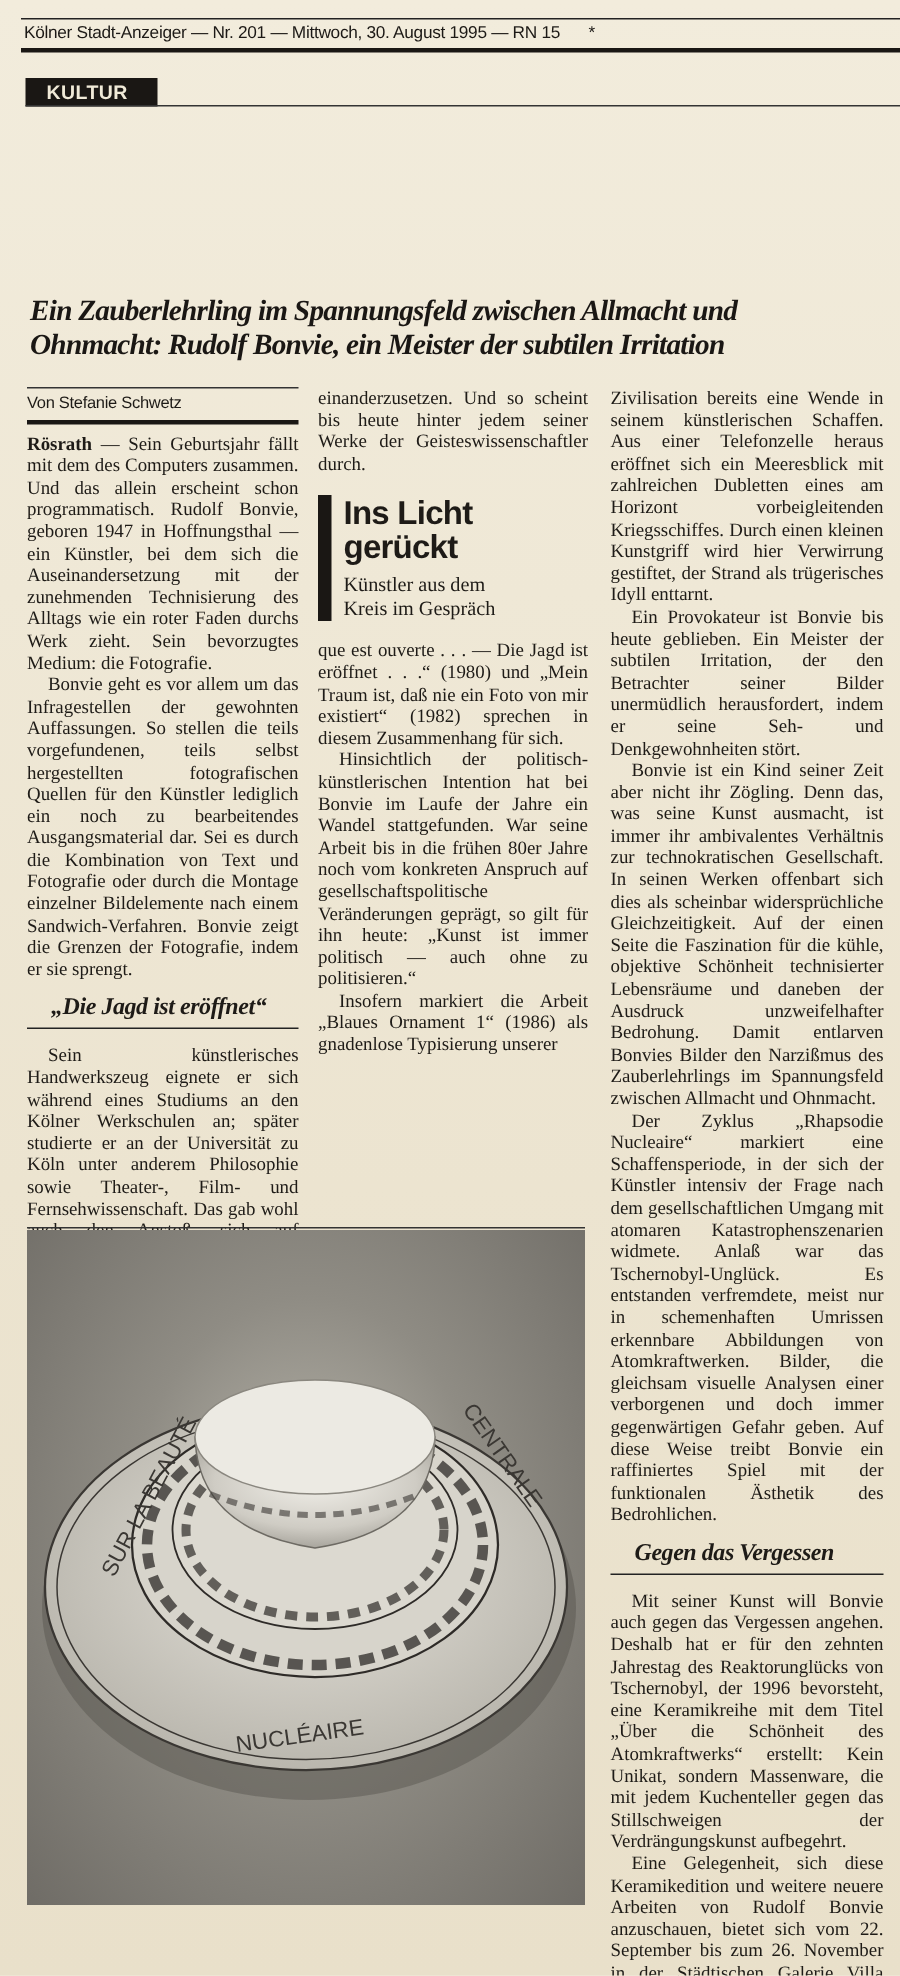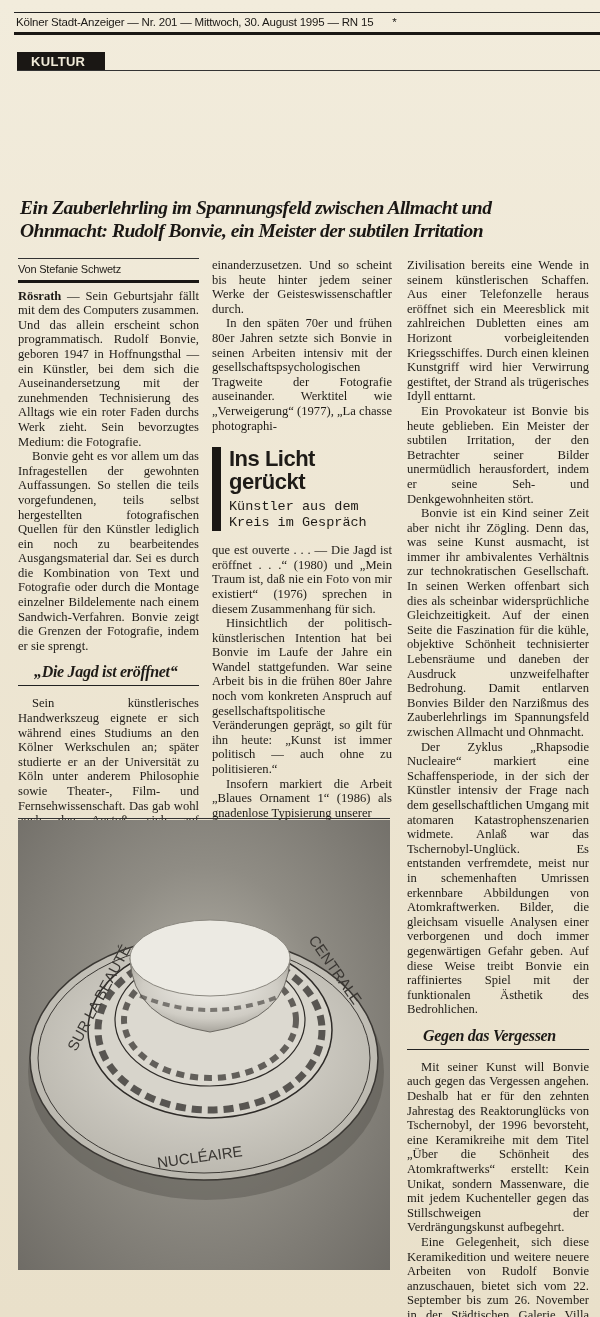--- a/index.html
+++ b/index.html
@@ -38,21 +38,21 @@
   .byline { font-family: "Liberation Sans", sans-serif; font-size: 11px; letter-spacing: -0.2px; }
   .byline-rule-bot { border-top: 3px solid #1a1714; margin-top: 3px; margin-bottom: 6px; }
   .dateline { font-weight: bold; }
   .subhead-inline { font-style: italic; font-weight: bold; font-size: 16px; line-height: 18px;
     margin: 10px 0 4px 16px; letter-spacing: -0.3px; text-indent: 0; }
   .subhead-rule { border-top: 1.5px solid #222; margin-bottom: 10px; }
   .infobox { display: flex; margin: 14px 0 12px 0; }
   .infobox-bar { width: 9px; background: #1a1714; margin-right: 8px; flex: none; }
   .infobox-title { font-family: "Liberation Sans", sans-serif; font-weight: bold; font-size: 22px; line-height: 23px;
     letter-spacing: -0.5px; }
-  .infobox-sub { font-family: Liberation Mono, monospace; font-size: 13.5px; line-height: 16px; margin-top: 6px; }
+  .infobox-sub { font-family: Liberation Serif, serif; font-size: 13.5px; line-height: 16px; margin-top: 6px; }
   .col-bottom-rule { position: absolute; left: 18px; width: 372px; top: 818px; border-top: 1.5px solid #333; }
   .photo { position: absolute; left: 18px; top: 820px; width: 372px; height: 450px;
     background: radial-gradient(ellipse at 50% 45%, #b9b6ac 0%, #8f8c84 45%, #6f6c66 100%);
     overflow: hidden; }
   .photo svg { display: block; }
   .caption { position: absolute; left: 18px; top: 1349px; width: 380px; font-style: italic;
     font-size: 12.4px; line-height: 14px; color: #1e1b17; margin: 0; }
 </style>
 </head>
 <body>
@@ -81,35 +81,34 @@
     <div class="byline-rule-bot"></div>
     <p class="noindent"><span class="dateline">Rösrath</span><span> — Sein Geburtsjahr fällt mit dem des Computers zusammen. Und das allein erscheint schon programmatisch. Rudolf Bonvie, geboren 1947 in Hoffnungsthal — ein Künstler, bei dem sich die Auseinandersetzung mit der zunehmenden Technisierung des Alltags wie ein roter Faden durchs Werk zieht. Sein bevorzugtes Medium: die Fotografie.</span></p>
     <p>Bonvie geht es vor allem um das Infragestellen der gewohnten Auffassungen. So stellen die teils vorgefundenen, teils selbst hergestellten fotografischen Quellen für den Künstler lediglich ein noch zu bearbeitendes Ausgangsmaterial dar. Sei es durch die Kombination von Text und Fotografie oder durch die Montage einzelner Bildelemente nach einem Sandwich-Verfahren. Bonvie zeigt die Grenzen der Fotografie, indem er sie sprengt.</p>
     <div class="subhead-inline">„Die Jagd ist eröffnet“</div>
     <div class="subhead-rule"></div>
     <p>Sein künstlerisches Handwerkszeug eignete er sich während eines Studiums an den Kölner Werkschulen an; später studierte er an der Universität zu Köln unter anderem Philosophie sowie Theater-, Film- und Fernsehwissenschaft. Das gab wohl auch den Anstoß, sich auf theoretischer Ebene verstärkt mit der eigenen Kunst aus-</p>
   </div>
 
   <div class="col col2">
     <p class="noindent">einanderzusetzen. Und so scheint bis heute hinter jedem seiner Werke der Geisteswissenschaftler durch.</p>
-    <p>In den späten 70er und frühen 80er Jahren setzte sich Bonvie in seinen Arbeiten intensiv mit der gesellschaftspsychologischen Tragweite der Fotografie auseinander. Werktitel wie „Verweigerung“ (1977), „La chasse photographi-</p>
     <div class="infobox">
       <div class="infobox-bar"></div>
       <div>
         <div class="infobox-title">
           <span>Ins Licht</span><br>
           <span>gerückt</span>
         </div>
         <div class="infobox-sub">
           <span>Künstler aus dem</span><br>
           <span>Kreis im Gespräch</span>
         </div>
       </div>
     </div>
-    <p class="noindent">que est ouverte . . . — Die Jagd ist eröffnet . . .“ (1980) und „Mein Traum ist, daß nie ein Foto von mir existiert“ (1976) sprechen in diesem Zusammenhang für sich.</p>
+    <p class="noindent">que est ouverte . . . — Die Jagd ist eröffnet . . .“ (1980) und „Mein Traum ist, daß nie ein Foto von mir existiert“ (1982) sprechen in diesem Zusammenhang für sich.</p>
     <p>Hinsichtlich der politisch-künstlerischen Intention hat bei Bonvie im Laufe der Jahre ein Wandel stattgefunden. War seine Arbeit bis in die frühen 80er Jahre noch vom konkreten Anspruch auf gesellschaftspolitische Veränderungen geprägt, so gilt für ihn heute: „Kunst ist immer politisch — auch ohne zu politisieren.“</p>
     <p>Insofern markiert die Arbeit „Blaues Ornament 1“ (1986) als gnadenlose Typisierung unserer</p>
   </div>
 
   <div class="col col3">
     <p class="noindent">Zivilisation bereits eine Wende in seinem künstlerischen Schaffen. Aus einer Telefonzelle heraus eröffnet sich ein Meeresblick mit zahlreichen Dubletten eines am Horizont vorbeigleitenden Kriegsschiffes. Durch einen kleinen Kunstgriff wird hier Verwirrung gestiftet, der Strand als trügerisches Idyll enttarnt.</p>
     <p>Ein Provokateur ist Bonvie bis heute geblieben. Ein Meister der subtilen Irritation, der den Betrachter seiner Bilder unermüdlich herausfordert, indem er seine Seh- und Denkgewohnheiten stört.</p>
     <p>Bonvie ist ein Kind seiner Zeit aber nicht ihr Zögling. Denn das, was seine Kunst ausmacht, ist immer ihr ambivalentes Verhältnis zur technokratischen Gesellschaft. In seinen Werken offenbart sich dies als scheinbar widersprüchliche Gleichzeitigkeit. Auf der einen Seite die Faszination für die kühle, objektive Schönheit technisierter Lebensräume und daneben der Ausdruck unzweifelhafter Bedrohung. Damit entlarven Bonvies Bilder den Narzißmus des Zauberlehrlings im Spannungsfeld zwischen Allmacht und Ohnmacht.</p>
     <p>Der Zyklus „Rhapsodie Nucleaire“ markiert eine Schaffensperiode, in der sich der Künstler intensiv der Frage nach dem gesellschaftlichen Umgang mit atomaren Katastrophenszenarien widmete. Anlaß war das Tschernobyl-Unglück. Es entstanden verfremdete, meist nur in schemenhaften Umrissen erkennbare Abbildungen von Atomkraftwerken. Bilder, die gleichsam visuelle Analysen einer verborgenen und doch immer gegenwärtigen Gefahr geben. Auf diese Weise treibt Bonvie ein raffiniertes Spiel mit der funktionalen Ästhetik des Bedrohlichen.</p>
     <div class="subhead-inline">Gegen das Vergessen</div>

